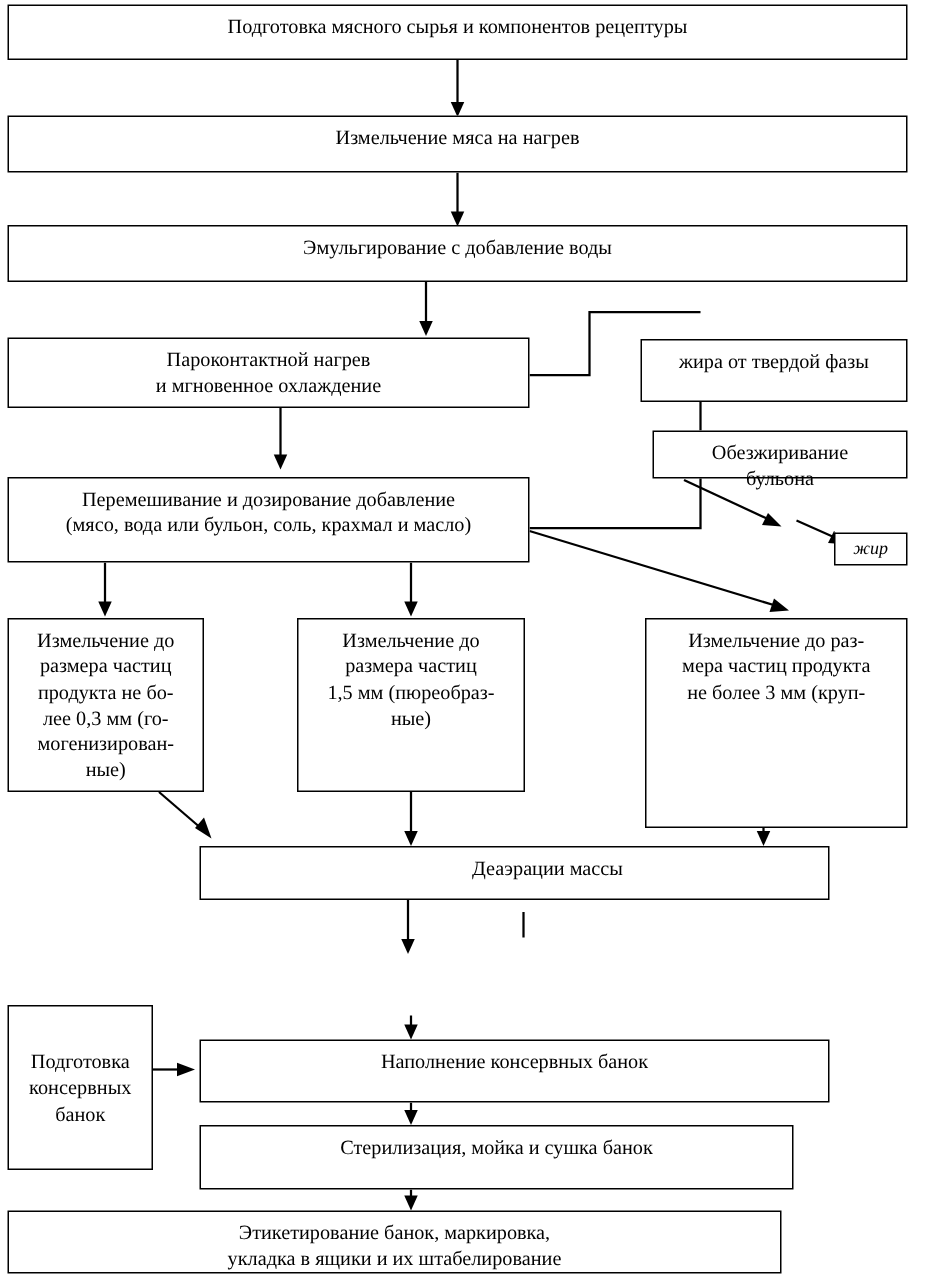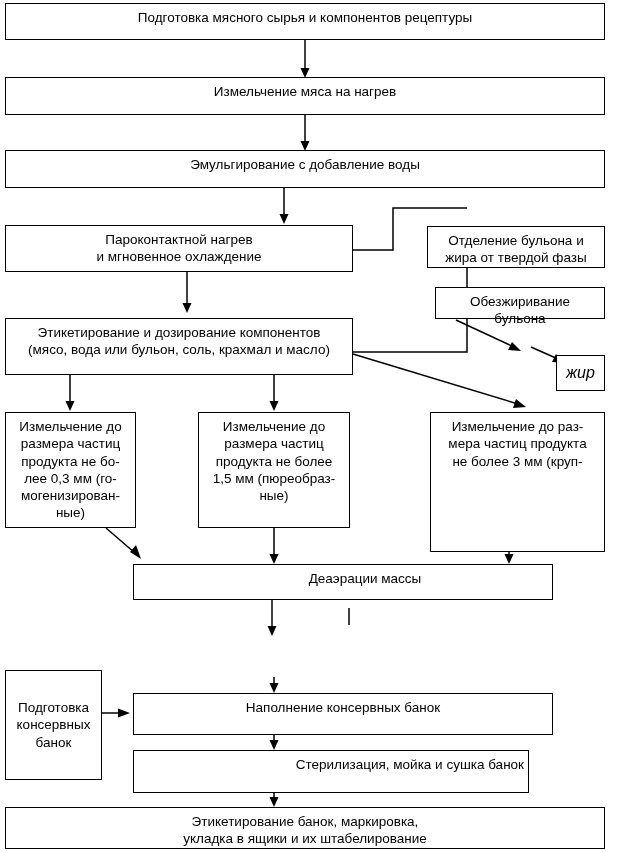--- a/index.html
+++ b/index.html
@@ -6,21 +6,21 @@
   html, body {
     margin: 0;
     padding: 0;
     background: #ffffff;
   }
   #canvas {
     position: relative;
     width: 620px;
     height: 852px;
     background: #ffffff;
-    font-family: Liberation Sans, sans-serif;
+    font-family: Liberation Serif, serif;
     overflow: hidden;
   }
   .box {
     position: absolute;
     box-sizing: border-box;
     border: 1.6px solid #000000;
     background: #ffffff;
     display: flex;
     align-items: center;
     justify-content: center;
@@ -176,59 +176,57 @@
 
   <div class="box topalign" style="left:5px; top:225px; width:348px; height:47px;">
     <span class="txt">
       <span class="l">Пароконтактной нагрев</span>
       <span class="l">и мгновенное охлаждение</span>
     </span>
   </div>
 
   <div class="box topalign" style="left:427px; top:226px; width:178px; height:42px;">
     <span class="txt">
-      <span class="l">Отделение бульона и</span>
       <span class="l">жира от твердой фазы</span>
     </span>
   </div>
 
   <div class="box topalign" style="left:435px; top:287px; width:170px; height:32px;">
     <span class="txt">
       <span class="l">Обезжиривание</span>
       <span class="l">бульона</span>
     </span>
   </div>
 
-  <div class="box italic" style="left:556px; top:355px; width:49px; height:36px; font-size:16px;">
+  <div class="box italic" style="left:556px; top:355px; width:49px; height:22px; font-size:12px;">
     <span class="txt">жир</span>
   </div>
 
   <div class="box topalign" style="left:5px; top:318px; width:348px; height:57px;">
     <span class="txt">
-      <span class="l">Этикетирование и дозирование компонентов</span>
+      <span class="l">Перемешивание и дозирование добавление</span>
       <span class="l">(мясо, вода или  бульон, соль, крахмал и масло)</span>
     </span>
   </div>
 
   <div class="box topalign" style="left:5px; top:412px; width:131px; height:116px;">
     <span class="txt">
       <span class="l">Измельчение до</span>
       <span class="l">размера частиц</span>
       <span class="l">продукта не бо-</span>
       <span class="l">лее 0,3 мм (го-</span>
       <span class="l">могенизирован-</span>
       <span class="l">ные)</span>
     </span>
   </div>
 
   <div class="box topalign" style="left:198px; top:412px; width:152px; height:116px;">
     <span class="txt">
       <span class="l">Измельчение до</span>
       <span class="l">размера частиц</span>
-      <span class="l">продукта не более</span>
       <span class="l">1,5 мм (пюреобраз-</span>
       <span class="l">ные)</span>
     </span>
   </div>
 
   <div class="box topalign" style="left:430px; top:412px; width:175px; height:140px;">
     <span class="txt">
       <span class="l">Измельчение до раз-</span>
       <span class="l">мера частиц продукта</span>
       <span class="l">не более 3 мм (круп-</span>
@@ -245,24 +243,24 @@
       <span class="l">консервных</span>
       <span class="l">банок</span>
     </span>
   </div>
 
 
   <div class="box topalign" style="left:133px; top:693px; width:420px; height:42px;">
     <span class="txt">Наполнение консервных банок</span>
   </div>
 
-  <div class="box topalign" style="left:133px; top:750px; width:396px; height:43px;text-align:right;">
+  <div class="box topalign" style="left:133px; top:750px; width:396px; height:43px;">
     <span class="txt">Стерилизация, мойка и сушка банок</span>
   </div>
 
-  <div class="box topalign" style="left:5px; top:807px; width:600px; height:42px;">
+  <div class="box topalign" style="left:5px; top:807px; width:516px; height:42px;">
     <span class="txt">
       <span class="l">Этикетирование банок, маркировка,</span>
       <span class="l">укладка в ящики и их штабелирование</span>
     </span>
   </div>
 
 </div>
 
 </body></html>

